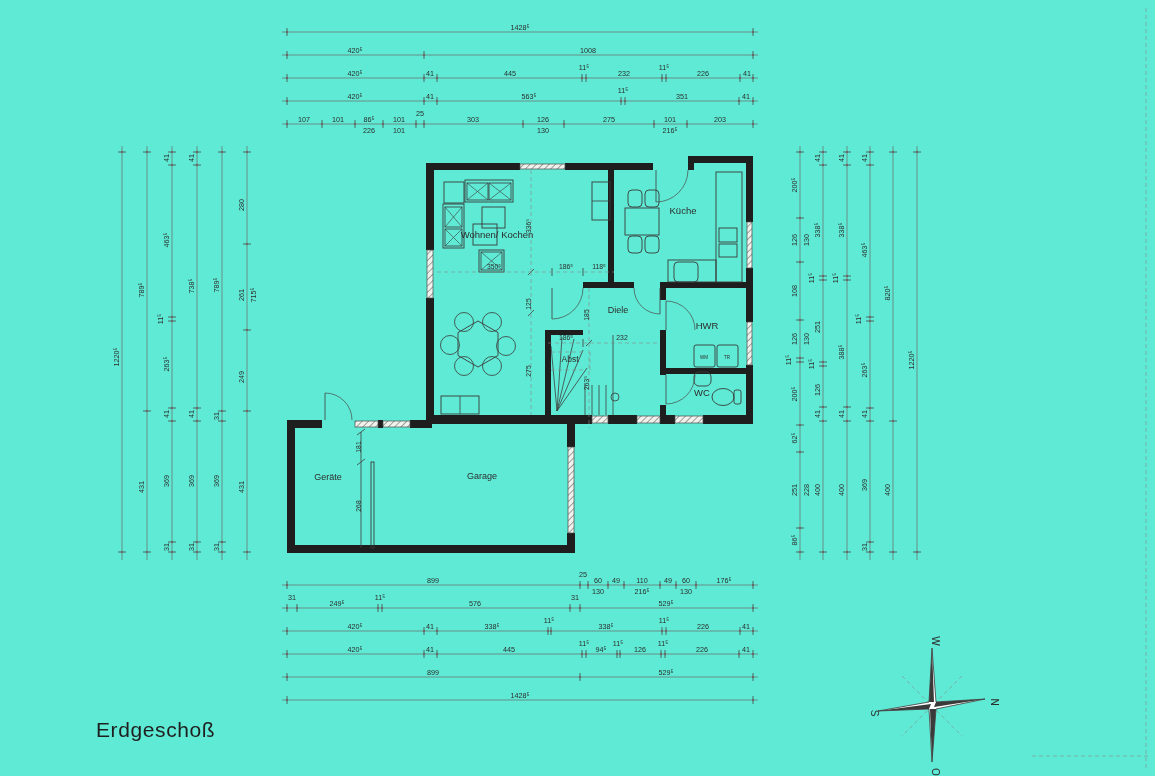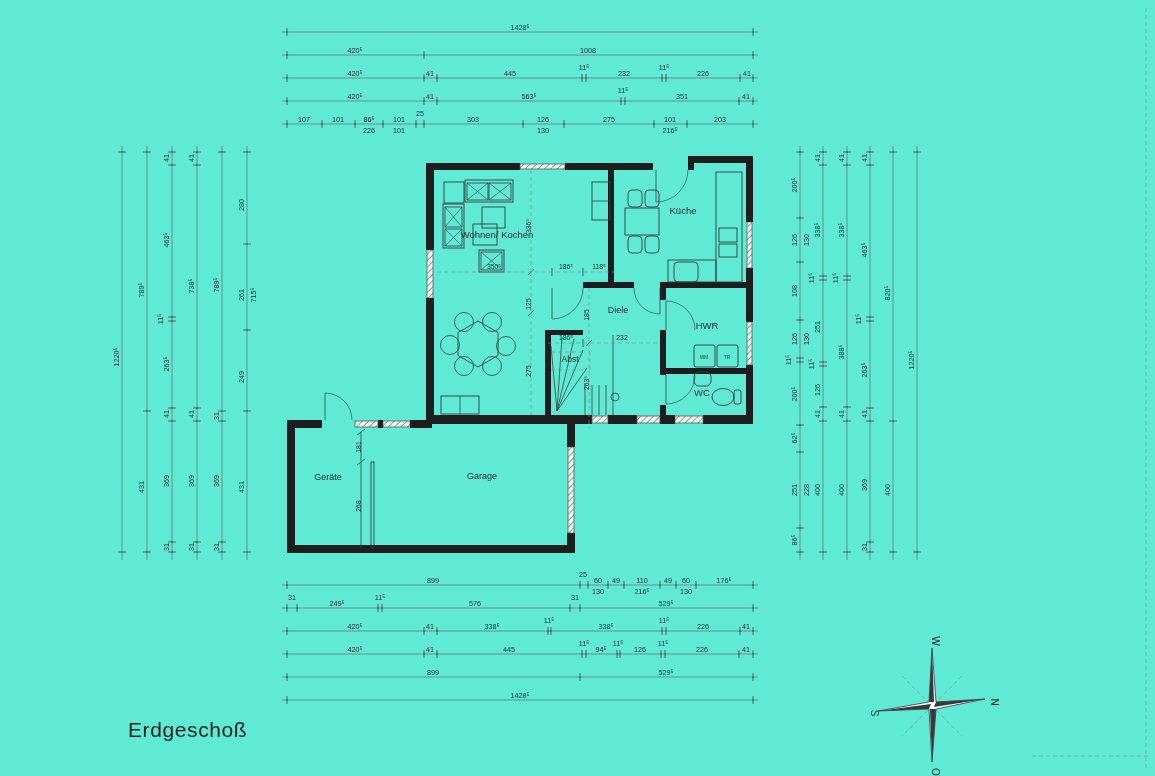--- a/index.html
+++ b/index.html
@@ -1,19 +1,19 @@
 <!DOCTYPE html>
 <html><head>
 <meta charset="utf-8">
 <style>
   html,body{margin:0;padding:0;background:#e9e9e7;}
   .sheet{position:relative;width:1155px;height:776px;background:#5eead4;margin:0 auto;overflow:hidden;
          font-family:"Liberation Sans",sans-serif;}
   svg{position:absolute;left:0;top:0;}
-  .title{position:absolute;left:128px;top:718px;font-size:21px;color:#1f1f1f;letter-spacing:.6px;
+  .title{position:absolute;left:96px;top:718px;font-size:21px;color:#1f1f1f;letter-spacing:.6px;
          font-family:"Liberation Sans",sans-serif;}
   text{font-family:"Liberation Sans",sans-serif;fill:#2d2d2d;}
 </style>
 </head>
 <body>
 
 <div class="sheet">
   <svg id="plan" width="1155" height="776" viewBox="0 0 1155 776">
     <defs>
       <pattern id="winhatch" width="4.5" height="4.5" patternUnits="userSpaceOnUse" patternTransform="rotate(45)">

